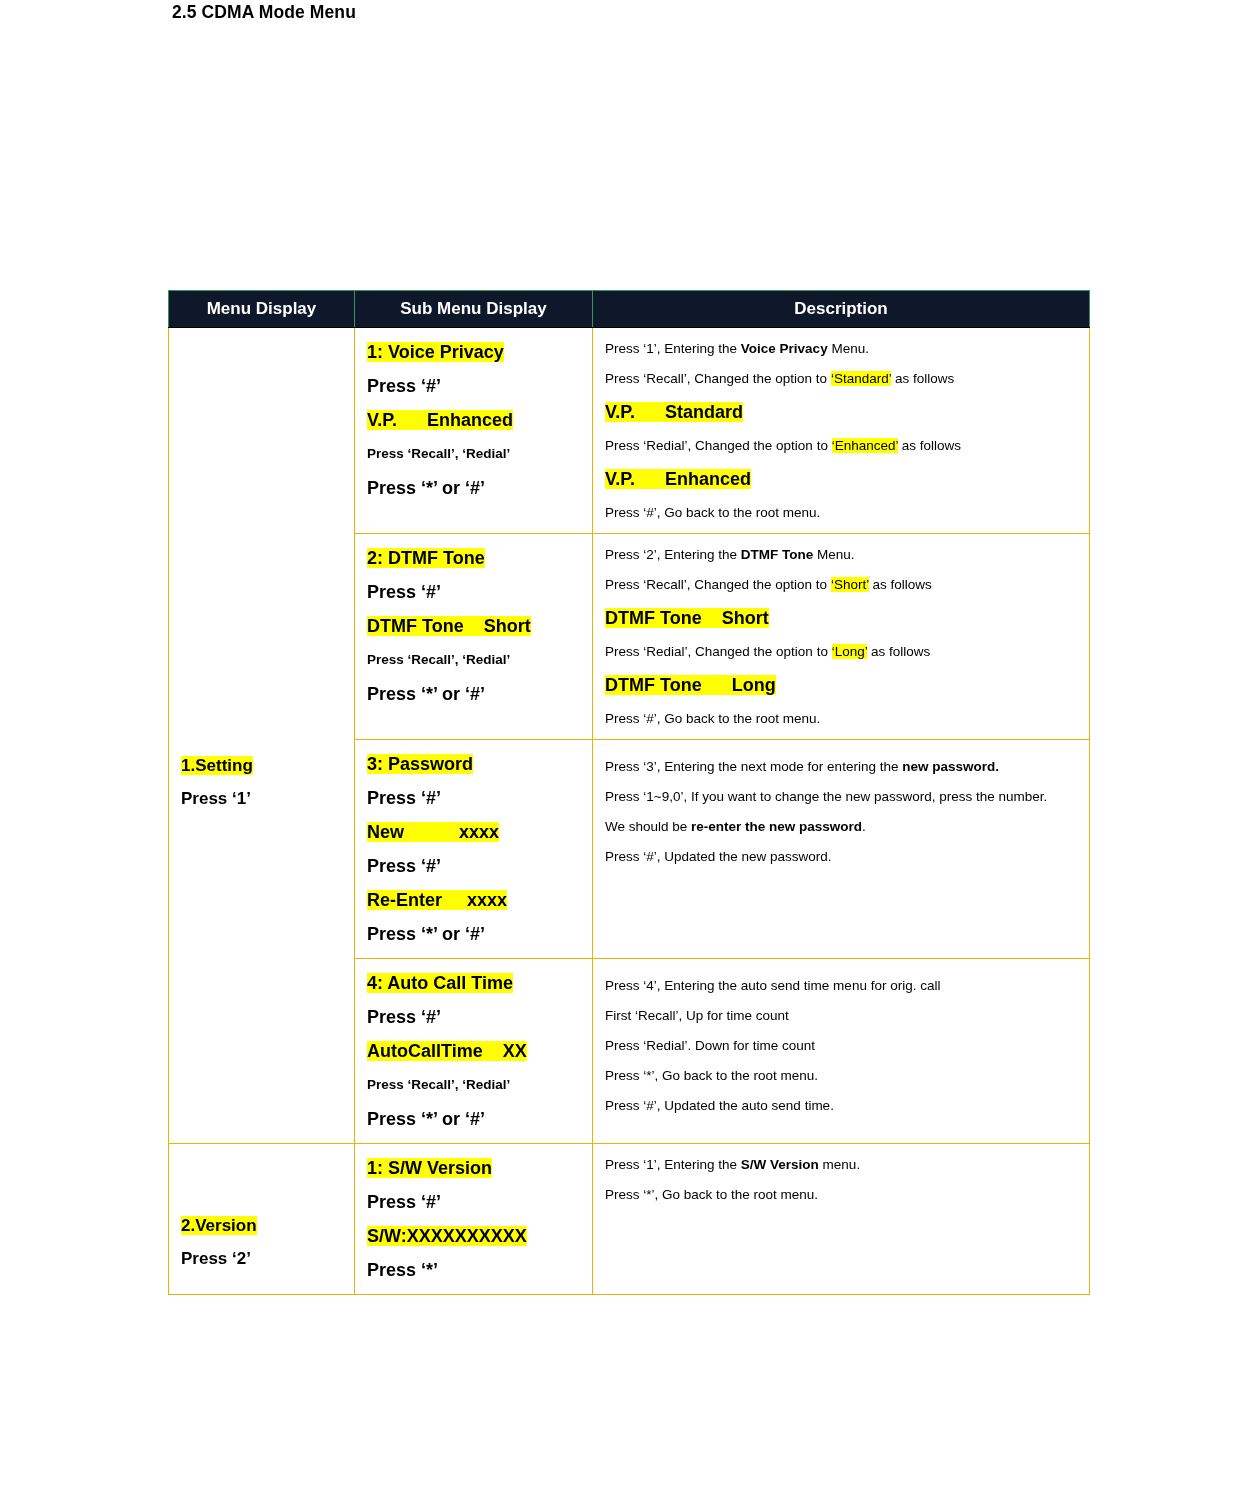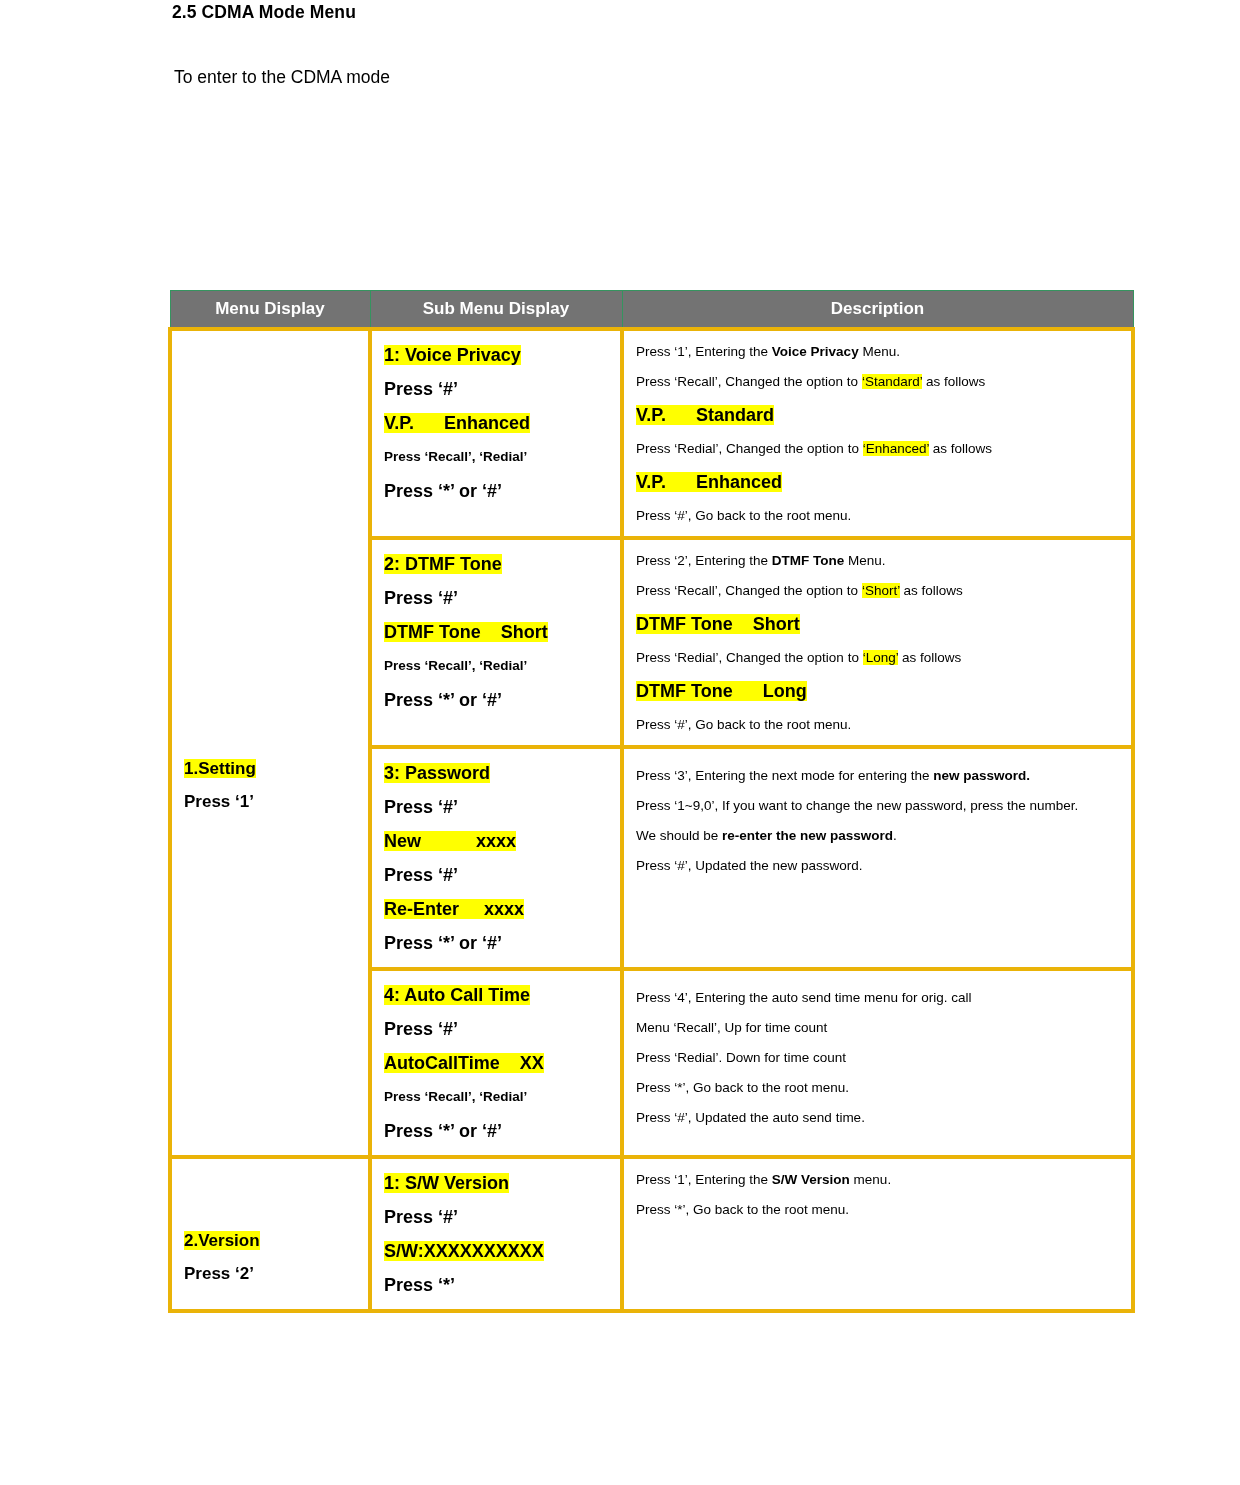--- a/index.html
+++ b/index.html
@@ -54,34 +54,34 @@
   
   .menu-table {
     position: absolute;
     left: 168px;
     top: 290px;
     width: 890px;
     border-collapse: collapse;
     table-layout: fixed;
   }
   .menu-table td, .menu-table th {
-    border: 4px solid #eab308;
+    border: 1px solid #eab308;
     vertical-align: top;
     padding: 12px;
   }
 
   .menu-table thead th {
-    background: #737373;
+    background: #0f172a;
     color: #ffffff;
     font-size: 17px;
     font-weight: bold;
     text-align: center;
     height: 36px;
     line-height: 36px;
-    padding: 0 12px;
+    padding: 0 5px;
     border: 1px solid #35945f;
     border-bottom: 1px solid #000;
   }
   .col-menu   { width: 175px; }
   .col-sub    { width: 227px; }
   .col-desc   { width: 486px; }
 
   
   .cell-menu {
     padding: 8px 10px 8px 12px;
@@ -148,23 +148,20 @@
   b.strong { font-weight: bold; }
 </style>
 </head>
 <body>
 
 <div class="page">
 
   <div class="doc-heading">2.5 CDMA Mode Menu</div>
 
   <div class="intro">
-    <p>
-      <span>To enter to the CDMA mode</span>
-    </p>
   </div>
 
   <table class="menu-table">
     <thead>
       <tr>
         <th class="col-menu">Menu Display</th>
         <th class="col-sub">Sub Menu Display</th>
         <th class="col-desc">Description</th>
       </tr>
     </thead>
@@ -233,21 +230,21 @@
       <tr>
         <td class="col-sub cell-sub">
           <span class="sub-line sub-big"><span class="hl">4: Auto Call Time</span></span>
           <span class="sub-line sub-big">Press ‘#’</span>
           <span class="sub-line sub-big"><span class="hl">AutoCallTime    XX</span></span>
           <span class="sub-line sub-small">Press ‘Recall’, ‘Redial’</span>
           <span class="sub-line sub-big">Press ‘*’ or ‘#’</span>
         </td>
         <td class="col-desc cell-desc">
           <span class="desc-line desc-loose">Press ‘4’, Entering the auto send time menu for orig. call</span>
-          <span class="desc-line desc-loose">Menu ‘Recall’, Up for time count</span>
+          <span class="desc-line desc-loose">First ‘Recall’, Up for time count</span>
           <span class="desc-line desc-loose">Press ‘Redial’. Down for time count</span>
           <span class="desc-line desc-loose">Press ‘*’, Go back to the root menu.</span>
           <span class="desc-line desc-loose">Press ‘#’, Updated the auto send time.</span>
         </td>
       </tr>
 
       <tr>
         <td class="col-menu cell-menu">
           <div class="menu-label-wrap" style="top:56px;">
             <span class="menu-line-big"><span class="hl t">2.Version</span></span>

